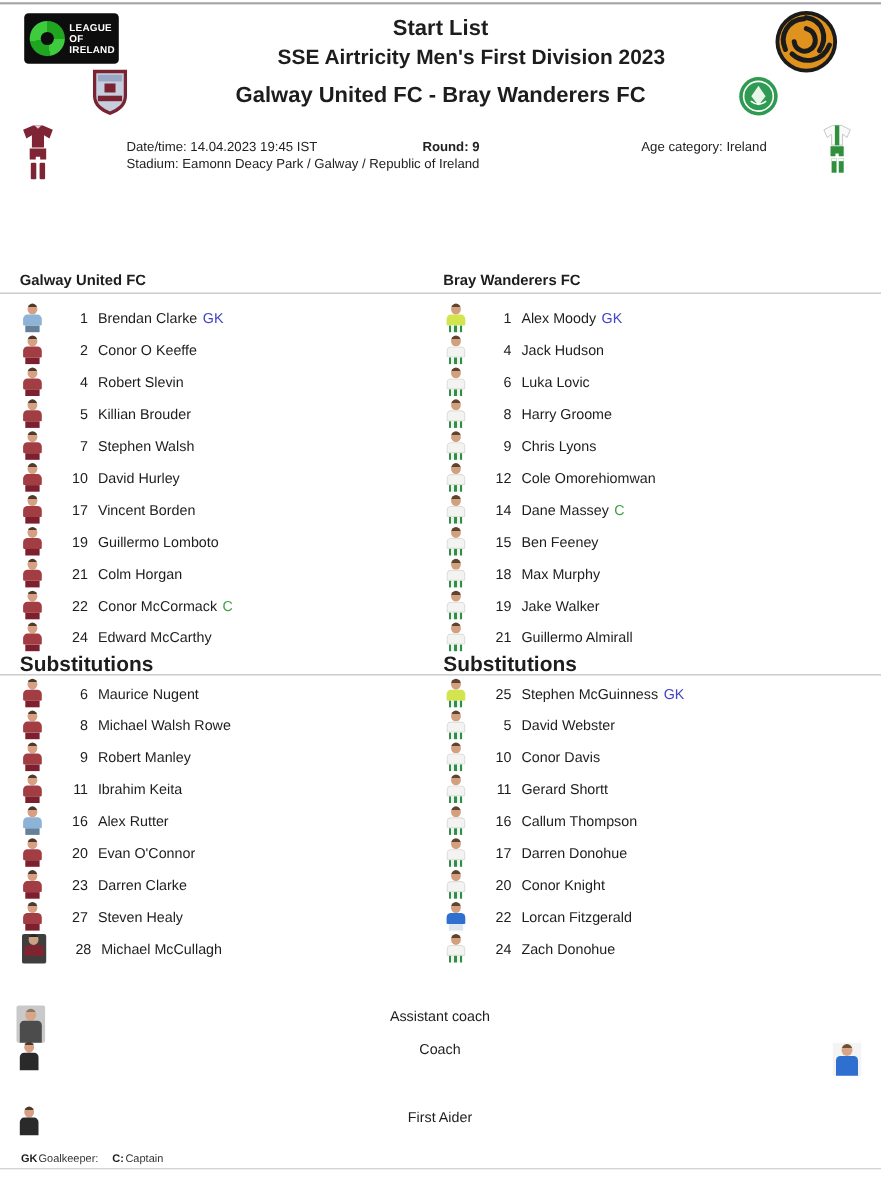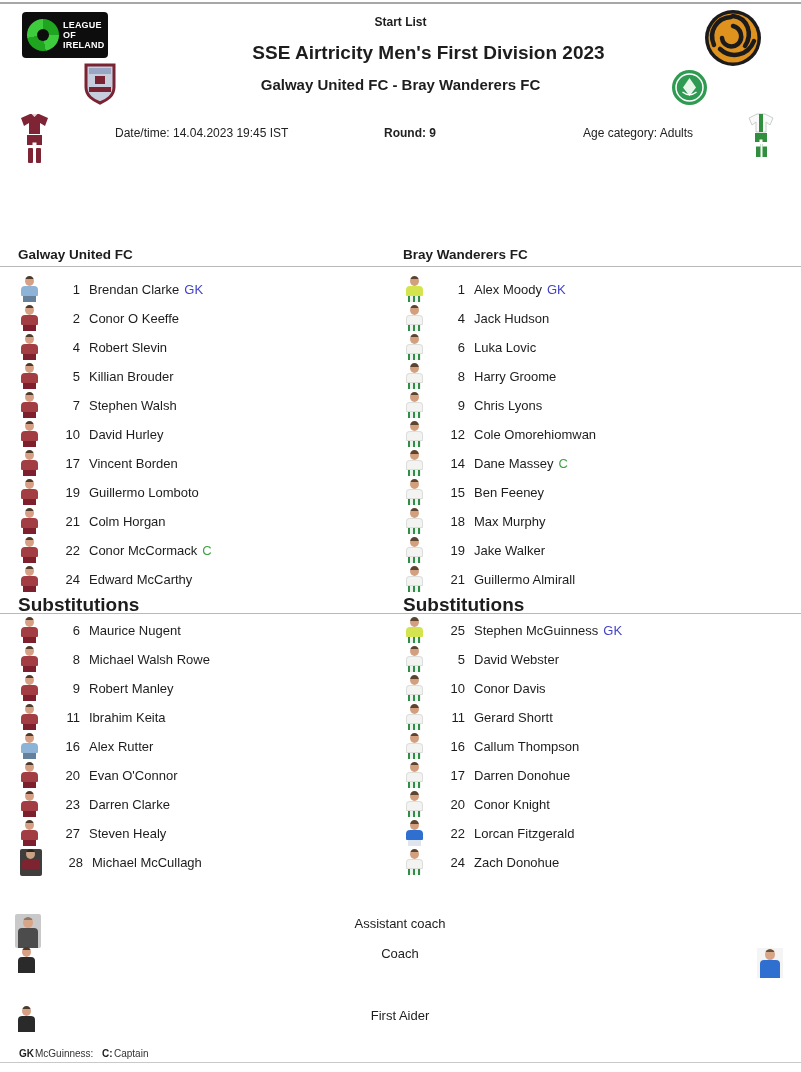--- a/index.html
+++ b/index.html
@@ -3,23 +3,23 @@
 <meta charset="utf-8">
 <style>
   html,body{margin:0;padding:0;background:#fff;}
   .page{position:relative;width:801px;height:1072px;background:#fff;
         font-family:"Liberation Sans",sans-serif;color:#1d1d1d;overflow:hidden;}
   .abs{position:absolute;}
   .rule{position:absolute;left:0;right:0;height:1px;background:#b9b9b9;}
   .top-rule{position:absolute;left:0;right:0;top:2px;height:2px;background:#a7a7a7;}
   .bottom-rule{position:absolute;left:0;right:0;top:1062px;height:1px;background:#c9c9c9;}
 
-  .title-start{top:15px;left:0;width:100%;text-align:center;font-size:12px;font-weight:bold;}
+  .title-start{top:15px;left:0;width:100%;text-align:center;font-size:20px;font-weight:bold;}
   .title-comp{top:42px;left:0;width:100%;text-align:center;font-size:19px;font-weight:bold;padding-left:28px;}
-  .title-match{top:76px;left:0;width:100%;text-align:center;font-size:15px;font-weight:bold;}
+  .title-match{top:76px;left:0;width:100%;text-align:center;font-size:20px;font-weight:bold;}
 
   .loi-logo{left:22px;top:12px;width:86px;height:46px;background:#0d0d0d;border-radius:4px;
             display:flex;align-items:center;gap:4px;padding-left:5px;box-sizing:border-box;}
   .loi-swirl{width:32px;height:32px;border-radius:50%;flex:0 0 32px;
              background:conic-gradient(#1fa51f 0 90deg,#3ecc3e 90deg 170deg,#1fa51f 170deg 260deg,#3ecc3e 260deg);
              position:relative;}
   .loi-swirl::before{content:"";position:absolute;left:10px;top:10px;width:12px;height:12px;border-radius:50%;background:#0d0d0d;}
   .loi-text{color:#fff;font-weight:bold;font-size:9px;line-height:10px;letter-spacing:.2px;}
 
   .fd-logo{left:703px;top:8px;}
@@ -171,21 +171,22 @@
     <rect x="13" y="2" width="4" height="18" fill="#2f8f3c"></rect>
     <path d="M9 21 h12 v9 h-4.5 v-2.5 h-3 v2.5 H9 z" fill="#2f8f3c"></path>
     <rect x="10" y="32" width="4.5" height="13" fill="#2f8f3c"></rect>
     <rect x="16.5" y="32" width="4.5" height="13" fill="#2f8f3c"></rect>
     <rect x="10" y="32" width="4.5" height="2.5" fill="#ffffff"></rect>
     <rect x="16.5" y="32" width="4.5" height="2.5" fill="#ffffff"></rect>
   </svg>
 
   <div class="abs info info-dt">Date/time: 14.04.2023 19:45 IST</div>
   <div class="abs info info-round">Round: 9</div>
-  <div class="abs info info-age">Age category: Adults</div>
+  <div class="abs info info-age">Age category: Ireland</div>
+  <div class="abs info info-stadium">Stadium: Eamonn Deacy Park / Galway / Republic of Ireland</div>
 
   <div class="abs off-col off-left">
 
   <div class="off-line"></div>
       <div class="off-line"></div>
       <div class="off-line"></div>
       <div class="off-line"></div>
     </div>
   <div class="abs off-col off-right">
 
@@ -659,19 +660,19 @@
     </span>
     <div class="cnames cn-left">
 
     <div class="cname"></div>
       </div>
     <div class="crole">First Aider</div>
   </div>
 
   <div class="legend">
     <span class="lg lg-gk">GK</span>
-    <span class="lg lg-gkl">McGuinness:</span>
+    <span class="lg lg-gkl">Goalkeeper:</span>
     <span class="lg lg-c">C:</span>
     <span class="lg lg-cl">Captain</span>
   </div>
 
   <div class="bottom-rule"></div>
 </div>
 
 </body></html>

